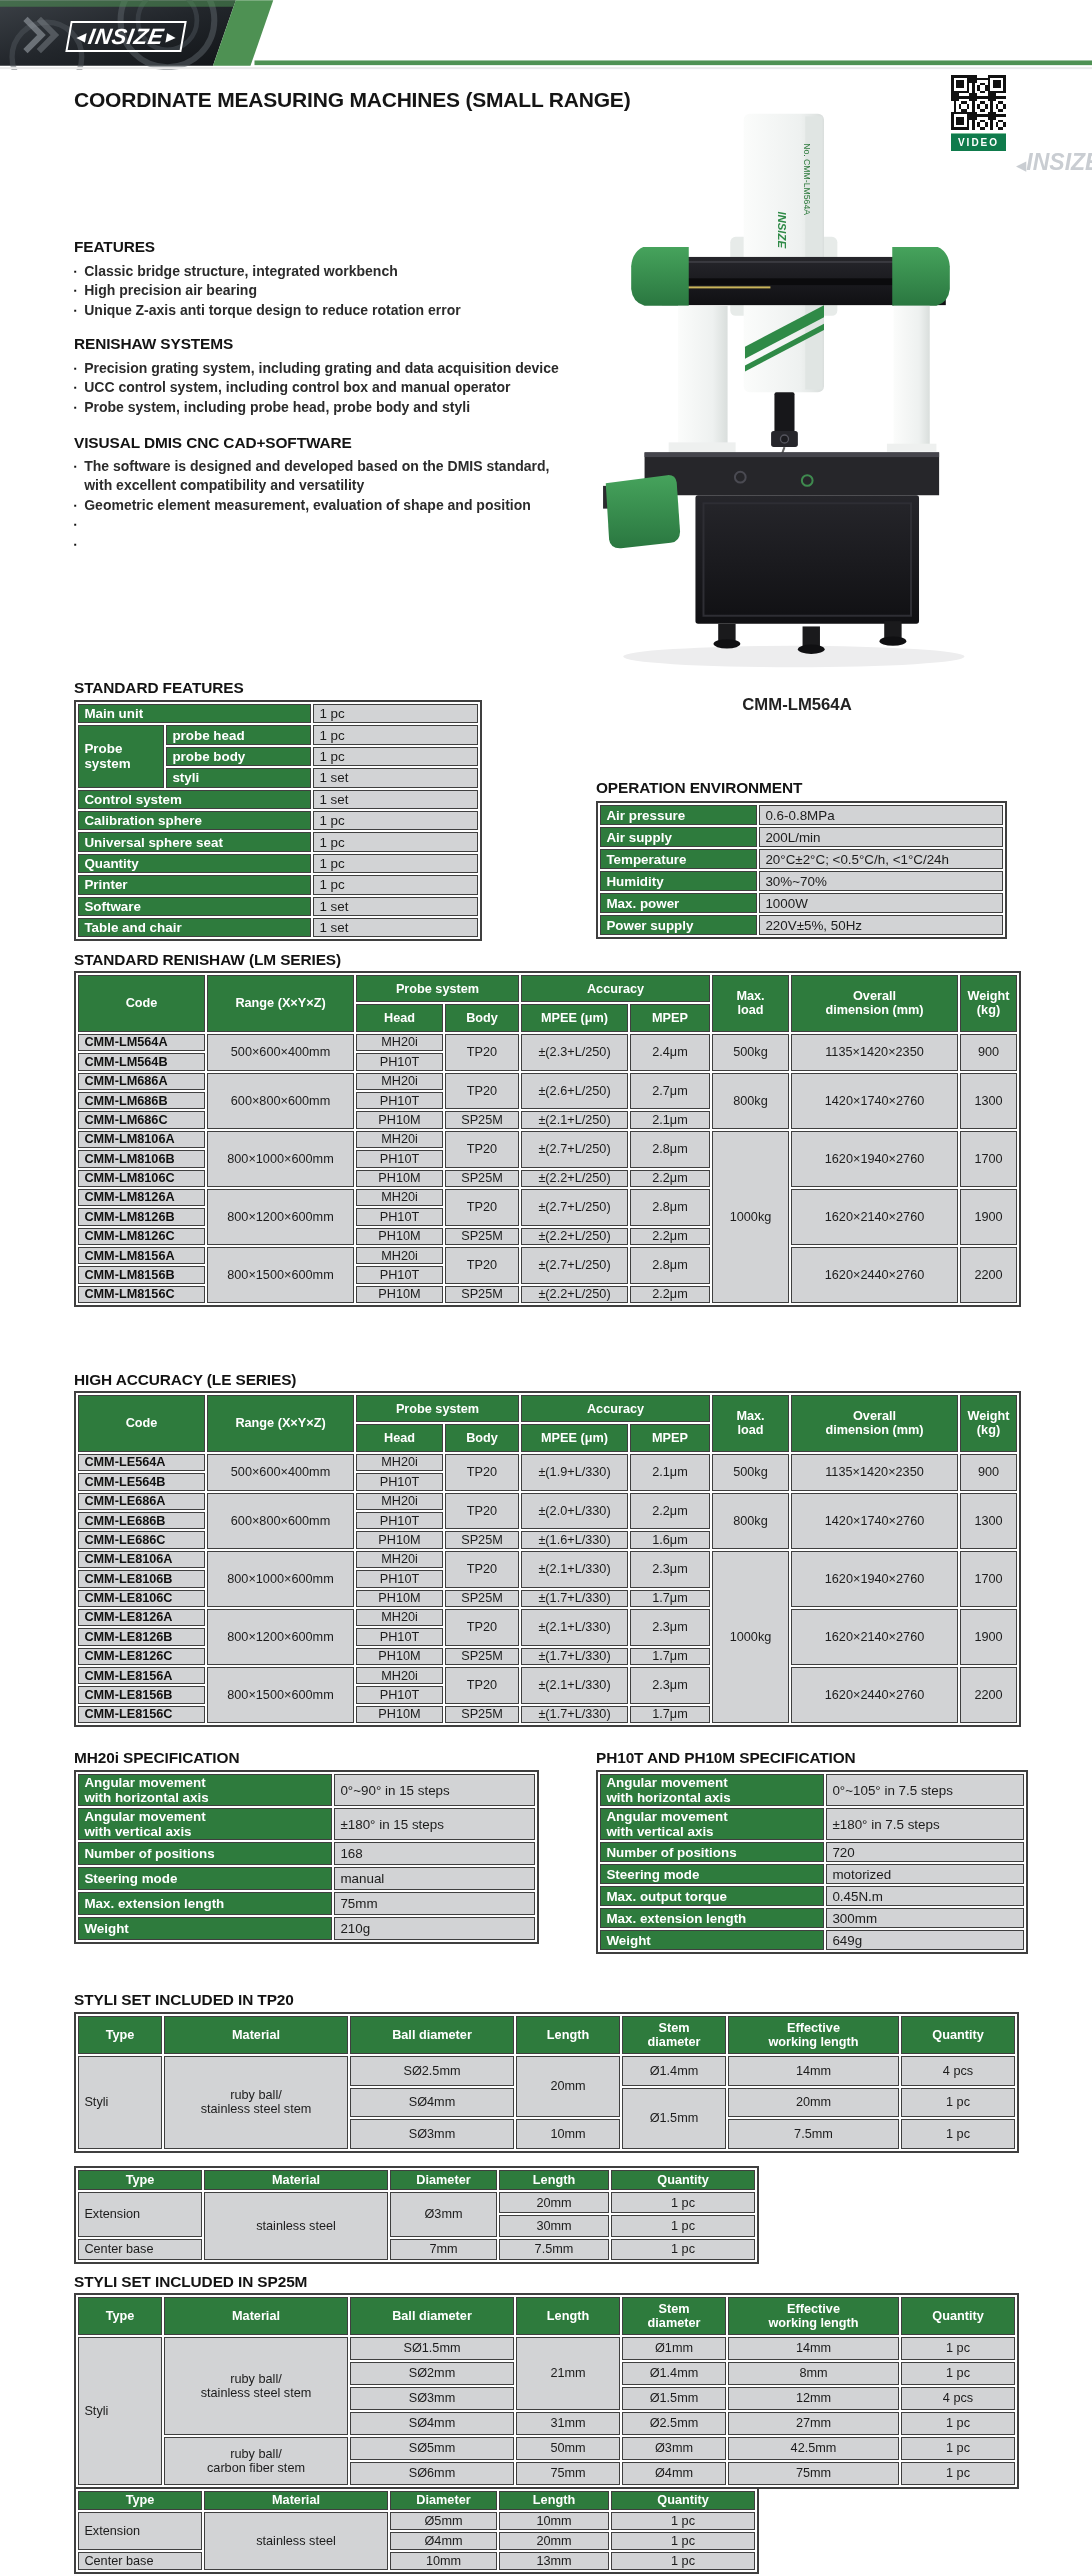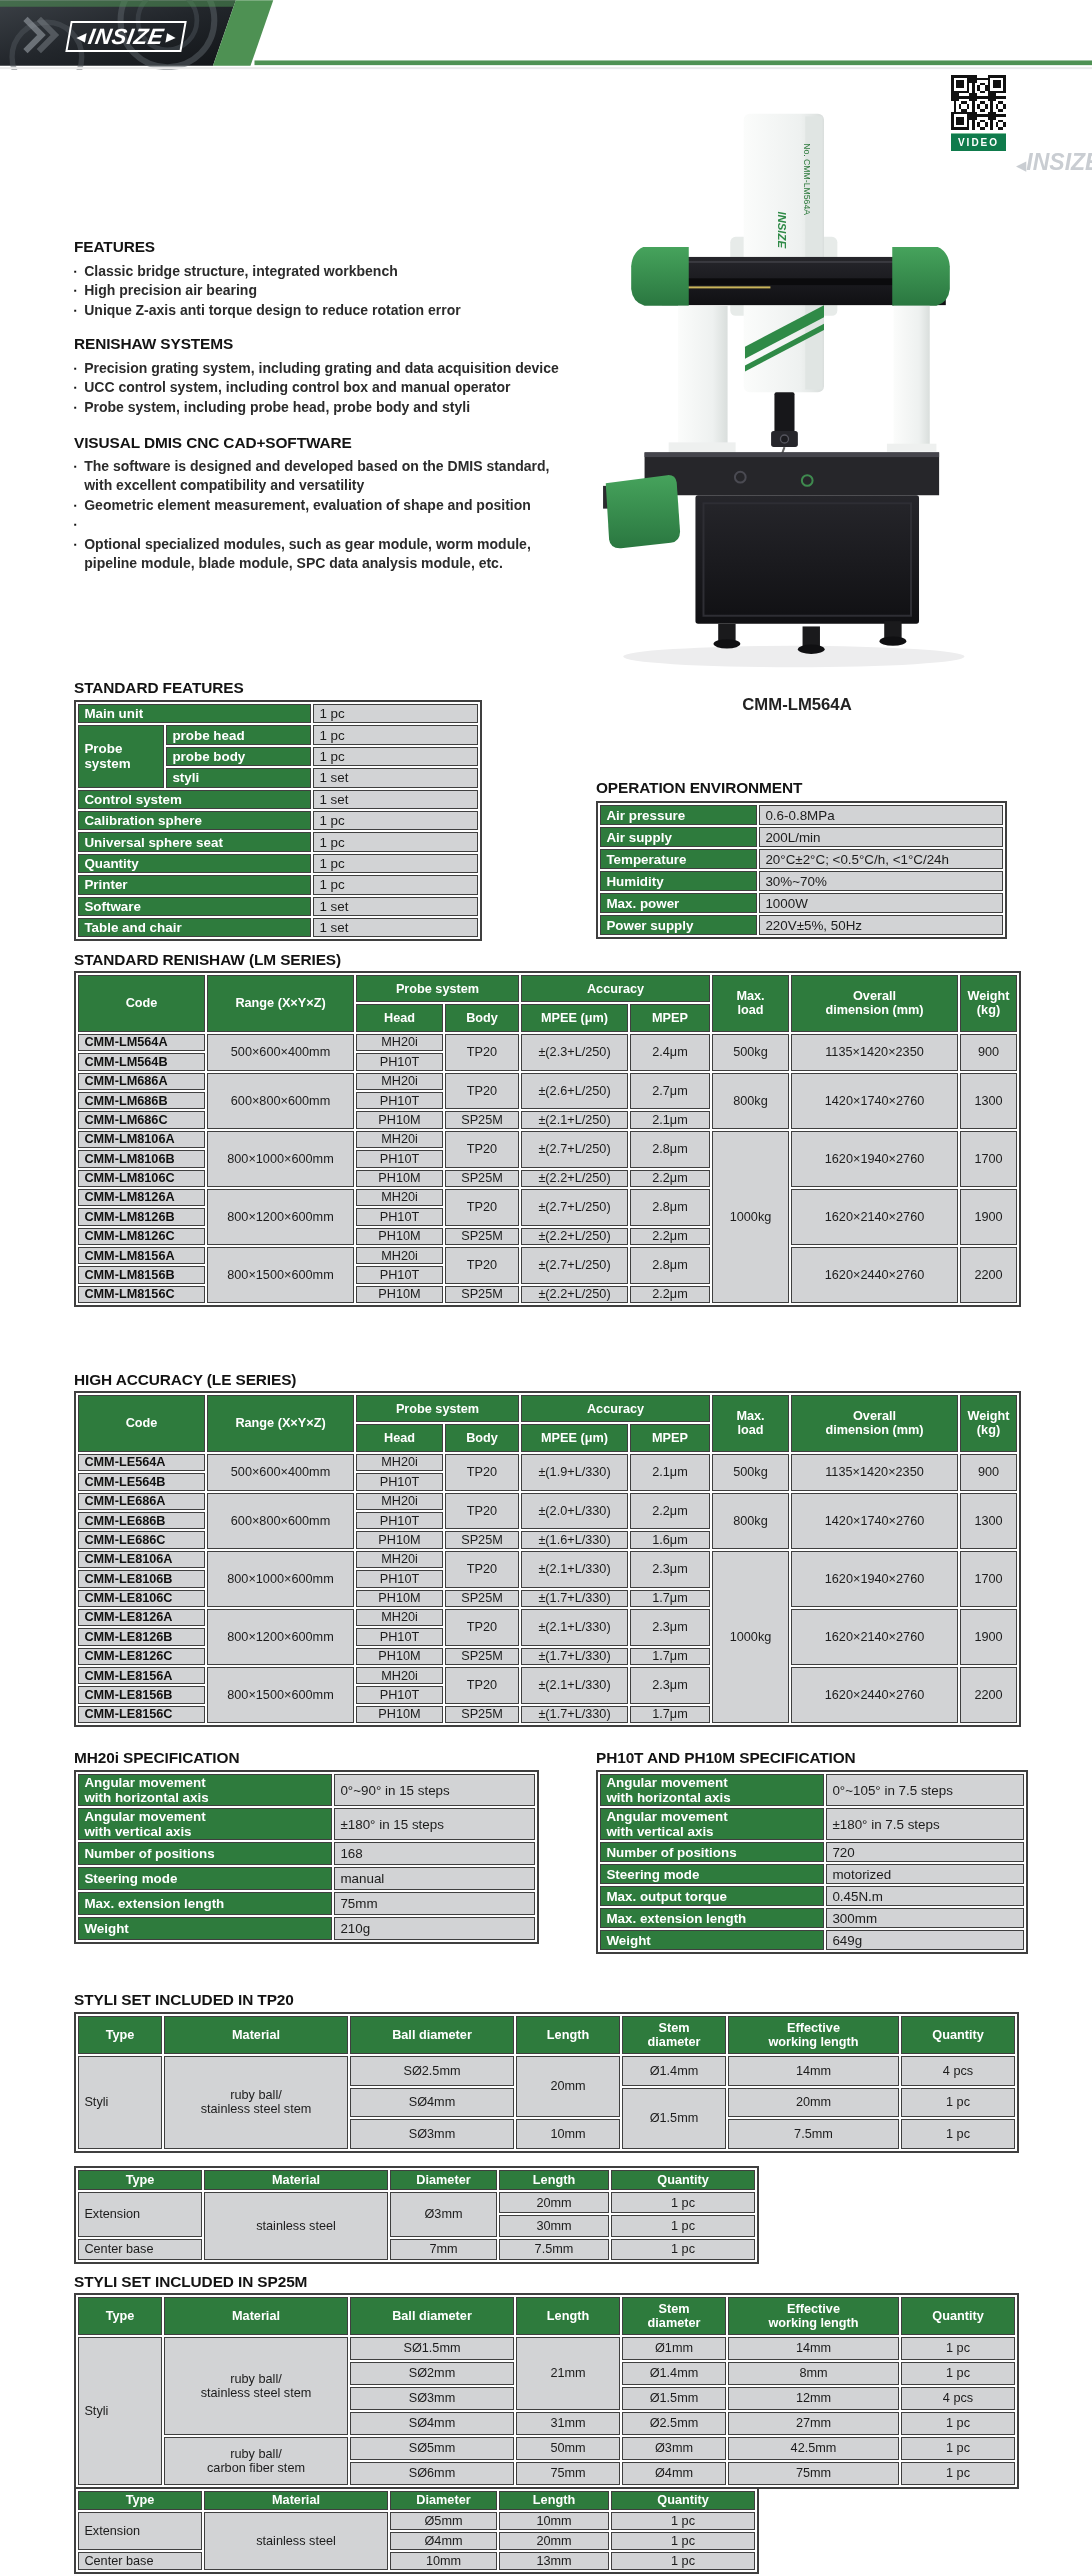--- a/index.html
+++ b/index.html
@@ -119,20 +119,21 @@
     </svg>
     <div class="logo">
       <span class="ar ar-l"></span>
       <span class="txt">INSIZE</span>
       <span class="ar ar-r"></span>
     </div>
   </div>
 
   <div class="wm"><span class="ar ar-l"></span><span>INSIZE</span></div>
 
+  <div class="title">COORDINATE MEASURING MACHINES (SMALL RANGE)</div>
 
   <div class="qr">
     <svg id="qr-svg" width="55" height="55" viewBox="0 0 21 21" shape-rendering="crispEdges">
         <rect x="0" y="0" width="1" height="1" fill="#111"></rect>
         <rect x="1" y="0" width="1" height="1" fill="#111"></rect>
         <rect x="2" y="0" width="1" height="1" fill="#111"></rect>
         <rect x="3" y="0" width="1" height="1" fill="#111"></rect>
         <rect x="4" y="0" width="1" height="1" fill="#111"></rect>
         <rect x="5" y="0" width="1" height="1" fill="#111"></rect>
         <rect x="6" y="0" width="1" height="1" fill="#111"></rect>
@@ -423,22 +424,20 @@
       </div>
       <div class="li">
         <span class="mk">▪</span>
         <span class="tx">Geometric element measurement, evaluation of shape and position</span>
       </div>
       <div class="li">
         <span class="mk">▪</span>
       </div>
       <div class="li">
         <span class="mk">▪</span>
-        <span class="tx">Optional specialized modules, such as gear module, worm module,
-pipeline module, blade module, SPC data analysis module, etc.</span>
       </div>
     </div>
 
   <div class="machine">
     <svg width="375" height="569" viewBox="0 0 560 850">
       <defs>
         <linearGradient id="gw" x1="0" y1="0" x2="1" y2="0">
           <stop offset="0" stop-color="#fbfcfb"></stop>
             <stop offset="0.7" stop-color="#eef1f0"></stop>
             <stop offset="1" stop-color="#d9dedc"></stop>

